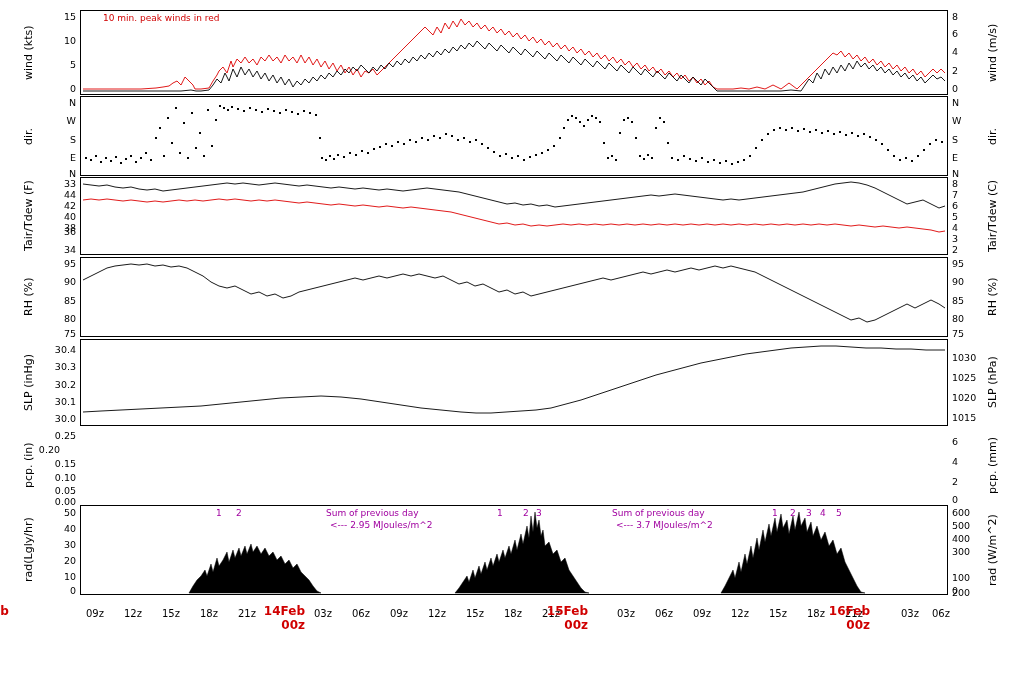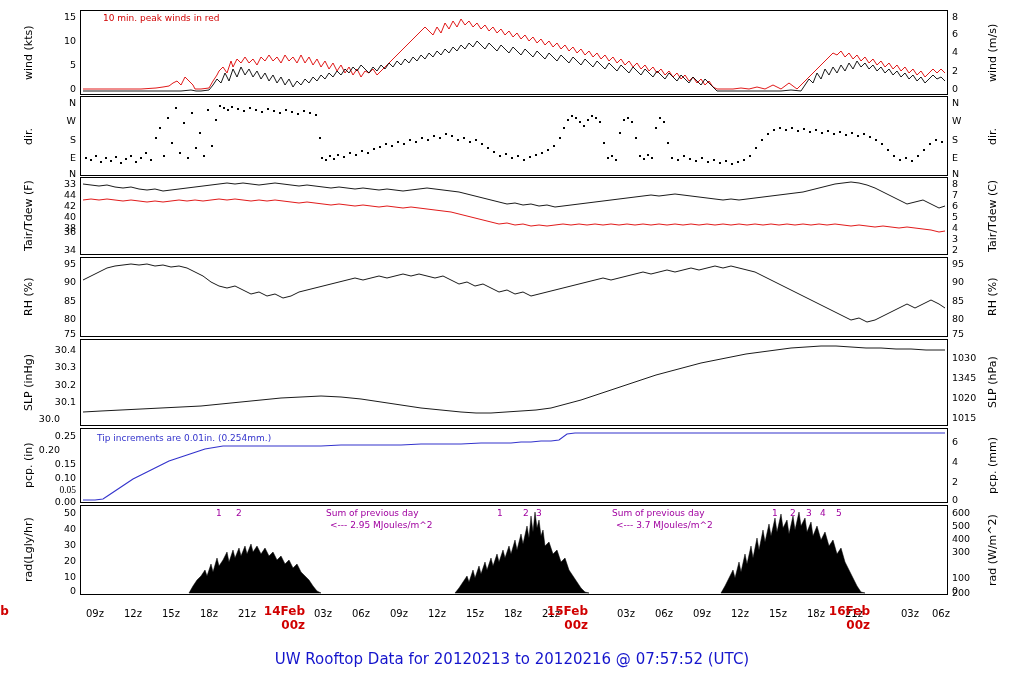--- a/index.html
+++ b/index.html
@@ -288,40 +288,33 @@
       <polyline fill="none" stroke="#000000" stroke-width="0.9" points="
         2,72 20,71 40,70 60,69 80,68 100,67 120,66 140,64 160,62 180,60 200,58 220,57 240,56 260,57 280,59 300,62 320,65 340,68 360,70 380,72 395,73 410,73 425,72 440,71 455,70 470,68 485,64 500,60 515,55 530,50 545,45 560,40 575,35 590,31 605,27 620,23 635,20 650,17 665,14 680,12 695,10 710,8 725,7 740,6 755,6 770,7 785,8 800,8 815,9 830,9 845,10 860,10 864,10"></polyline>
     </svg>
   </div>
   <span class="ylabel-left" style="left:22px;top:339px;height:87px;width:14px;">SLP (inHg)</span>
   <span class="ylabel-right" style="left:986px;top:339px;height:87px;width:14px;">SLP (hPa)</span>
   <span class="tick tick-l" style="left:36px;top:344px;width:40px;">30.4</span>
   <span class="tick tick-l" style="left:36px;top:361px;width:40px;">30.3</span>
   <span class="tick tick-l" style="left:36px;top:379px;width:40px;">30.2</span>
   <span class="tick tick-l" style="left:36px;top:396px;width:40px;">30.1</span>
-  <span class="tick tick-l" style="left:20px;top:413px;width:40px;">30.0</span>
+  <span class="tick tick-l" style="left:36px;top:413px;width:40px;">30.0</span>
   <span class="tick tick-r" style="left:952px;top:352px;width:36px;">1030</span>
-  <span class="tick tick-r" style="left:952px;top:372px;width:36px;">1345</span>
+  <span class="tick tick-r" style="left:952px;top:372px;width:36px;">1025</span>
   <span class="tick tick-r" style="left:952px;top:392px;width:36px;">1020</span>
   <span class="tick tick-r" style="left:952px;top:412px;width:36px;">1015</span>
 
-  <div class="panel" style="left:80px;top:428px;width:868px;height:75px;">
-    <svg width="866" height="73" viewBox="0 0 866 73" preserveAspectRatio="none">
-      <polyline fill="none" stroke="#3333cc" stroke-width="1.1" points="
-        2,71 14,71 22,70 28,66 34,62 40,58 46,54 52,50 58,47 64,44 70,41 76,38 82,35 88,32 94,30 100,28 106,26 112,24 118,22 124,20 130,19 136,18 142,17 150,17 160,17 180,17 200,17 220,17 240,17 260,16 280,16 300,16 320,16 340,15 360,15 380,15 400,14 420,14 430,14 440,13 450,13 460,12 470,12 478,11 486,5 494,4 510,4 540,4 580,4 620,4 660,4 700,4 740,4 780,4 820,4 864,4"></polyline>
-    </svg>
-    <span class="annot annot-blue" style="left:16px;top:4px;">Tip increments are 0.01in. (0.254mm.)</span>
-  </div>
   <span class="ylabel-left" style="left:22px;top:428px;height:75px;width:14px;">pcp. (in)</span>
   <span class="ylabel-right" style="left:986px;top:428px;height:75px;width:14px;">pcp. (mm)</span>
   <span class="tick tick-l" style="left:32px;top:430px;width:44px;">0.25</span>
   <span class="tick tick-l" style="left:16px;top:444px;width:44px;">0.20</span>
   <span class="tick tick-l" style="left:32px;top:458px;width:44px;">0.15</span>
   <span class="tick tick-l" style="left:32px;top:472px;width:44px;">0.10</span>
-  <span class="tick tick-l" style="left:32px;top:485px;width:44px;font-family:Liberation Serif, serif;">0.05</span>
+  <span class="tick tick-l" style="left:32px;top:485px;width:44px;">0.05</span>
   <span class="tick tick-l" style="left:32px;top:496px;width:44px;">0.00</span>
   <span class="tick tick-r" style="left:952px;top:436px;width:30px;">6</span>
   <span class="tick tick-r" style="left:952px;top:456px;width:30px;">4</span>
   <span class="tick tick-r" style="left:952px;top:476px;width:30px;">2</span>
   <span class="tick tick-r" style="left:952px;top:494px;width:30px;">0</span>
 
   <div class="panel" style="left:80px;top:505px;width:868px;height:90px;">
     <svg width="866" height="88" viewBox="0 0 866 88" preserveAspectRatio="none">
       <polygon fill="#000000" stroke="#000000" stroke-width="0.5" points="
         108,87 112,80 116,74 120,70 124,64 126,70 130,58 132,66 136,52 138,60 142,54 146,46 148,56 152,44 154,52 158,42 160,50 164,40 166,48 170,38 172,46 176,40 180,48 184,42 188,50 192,46 196,54 200,50 204,58 208,54 212,62 216,58 220,66 224,70 228,74 232,80 236,85 240,87"></polygon>
@@ -388,15 +381,14 @@
 
   <span class="daylabel" style="left:235px;top:604px;width:70px;white-space:pre-line;"><span>14Feb
 00z</span></span>
   <span class="daylabel" style="left:518px;top:604px;width:70px;white-space:pre-line;"><span>15Feb
 00z</span></span>
   <span class="daylabel" style="left:800px;top:604px;width:70px;white-space:pre-line;"><span>16Feb
 00z</span></span>
   <span class="daylabel" style="left:-8px;top:604px;width:28px;text-align:left;white-space:pre-line;"><span>eb
 z</span></span>
 
-  <div class="title" style="left:0;top:650px;">UW Rooftop Data for 20120213 to  20120216 @ 07:57:52  (UTC)</div>
 
 </div>
 
 </body></html>

